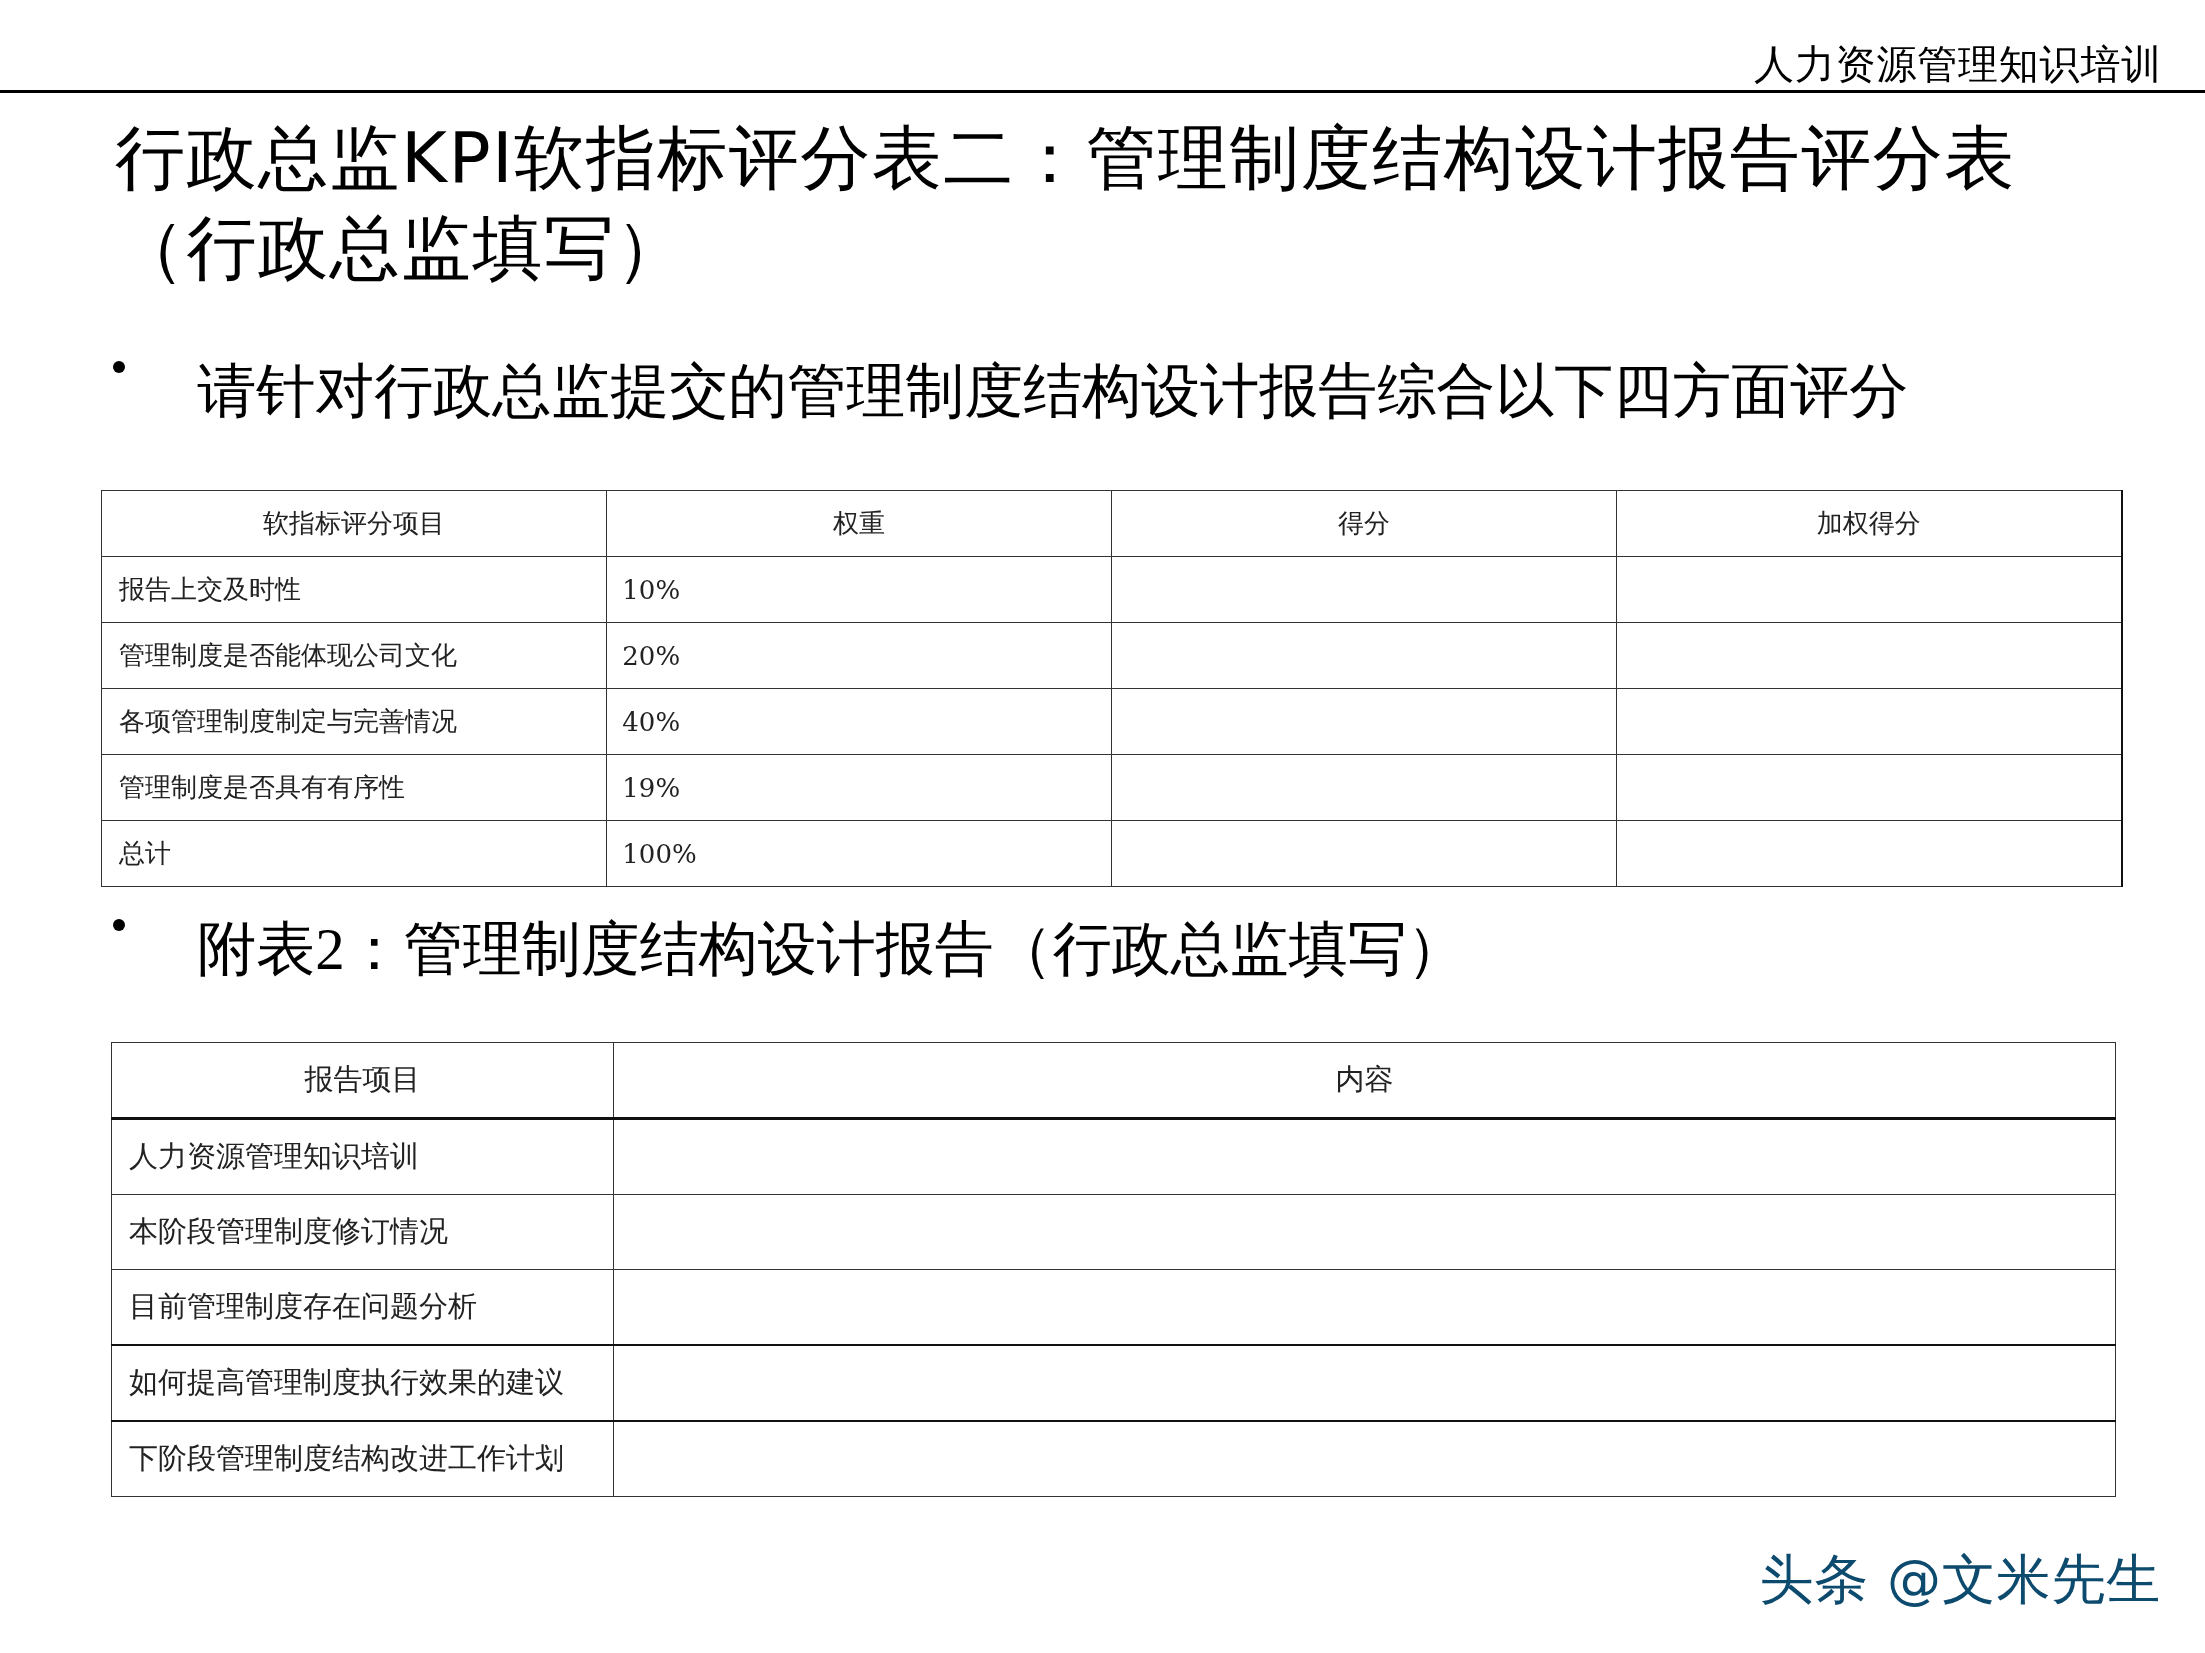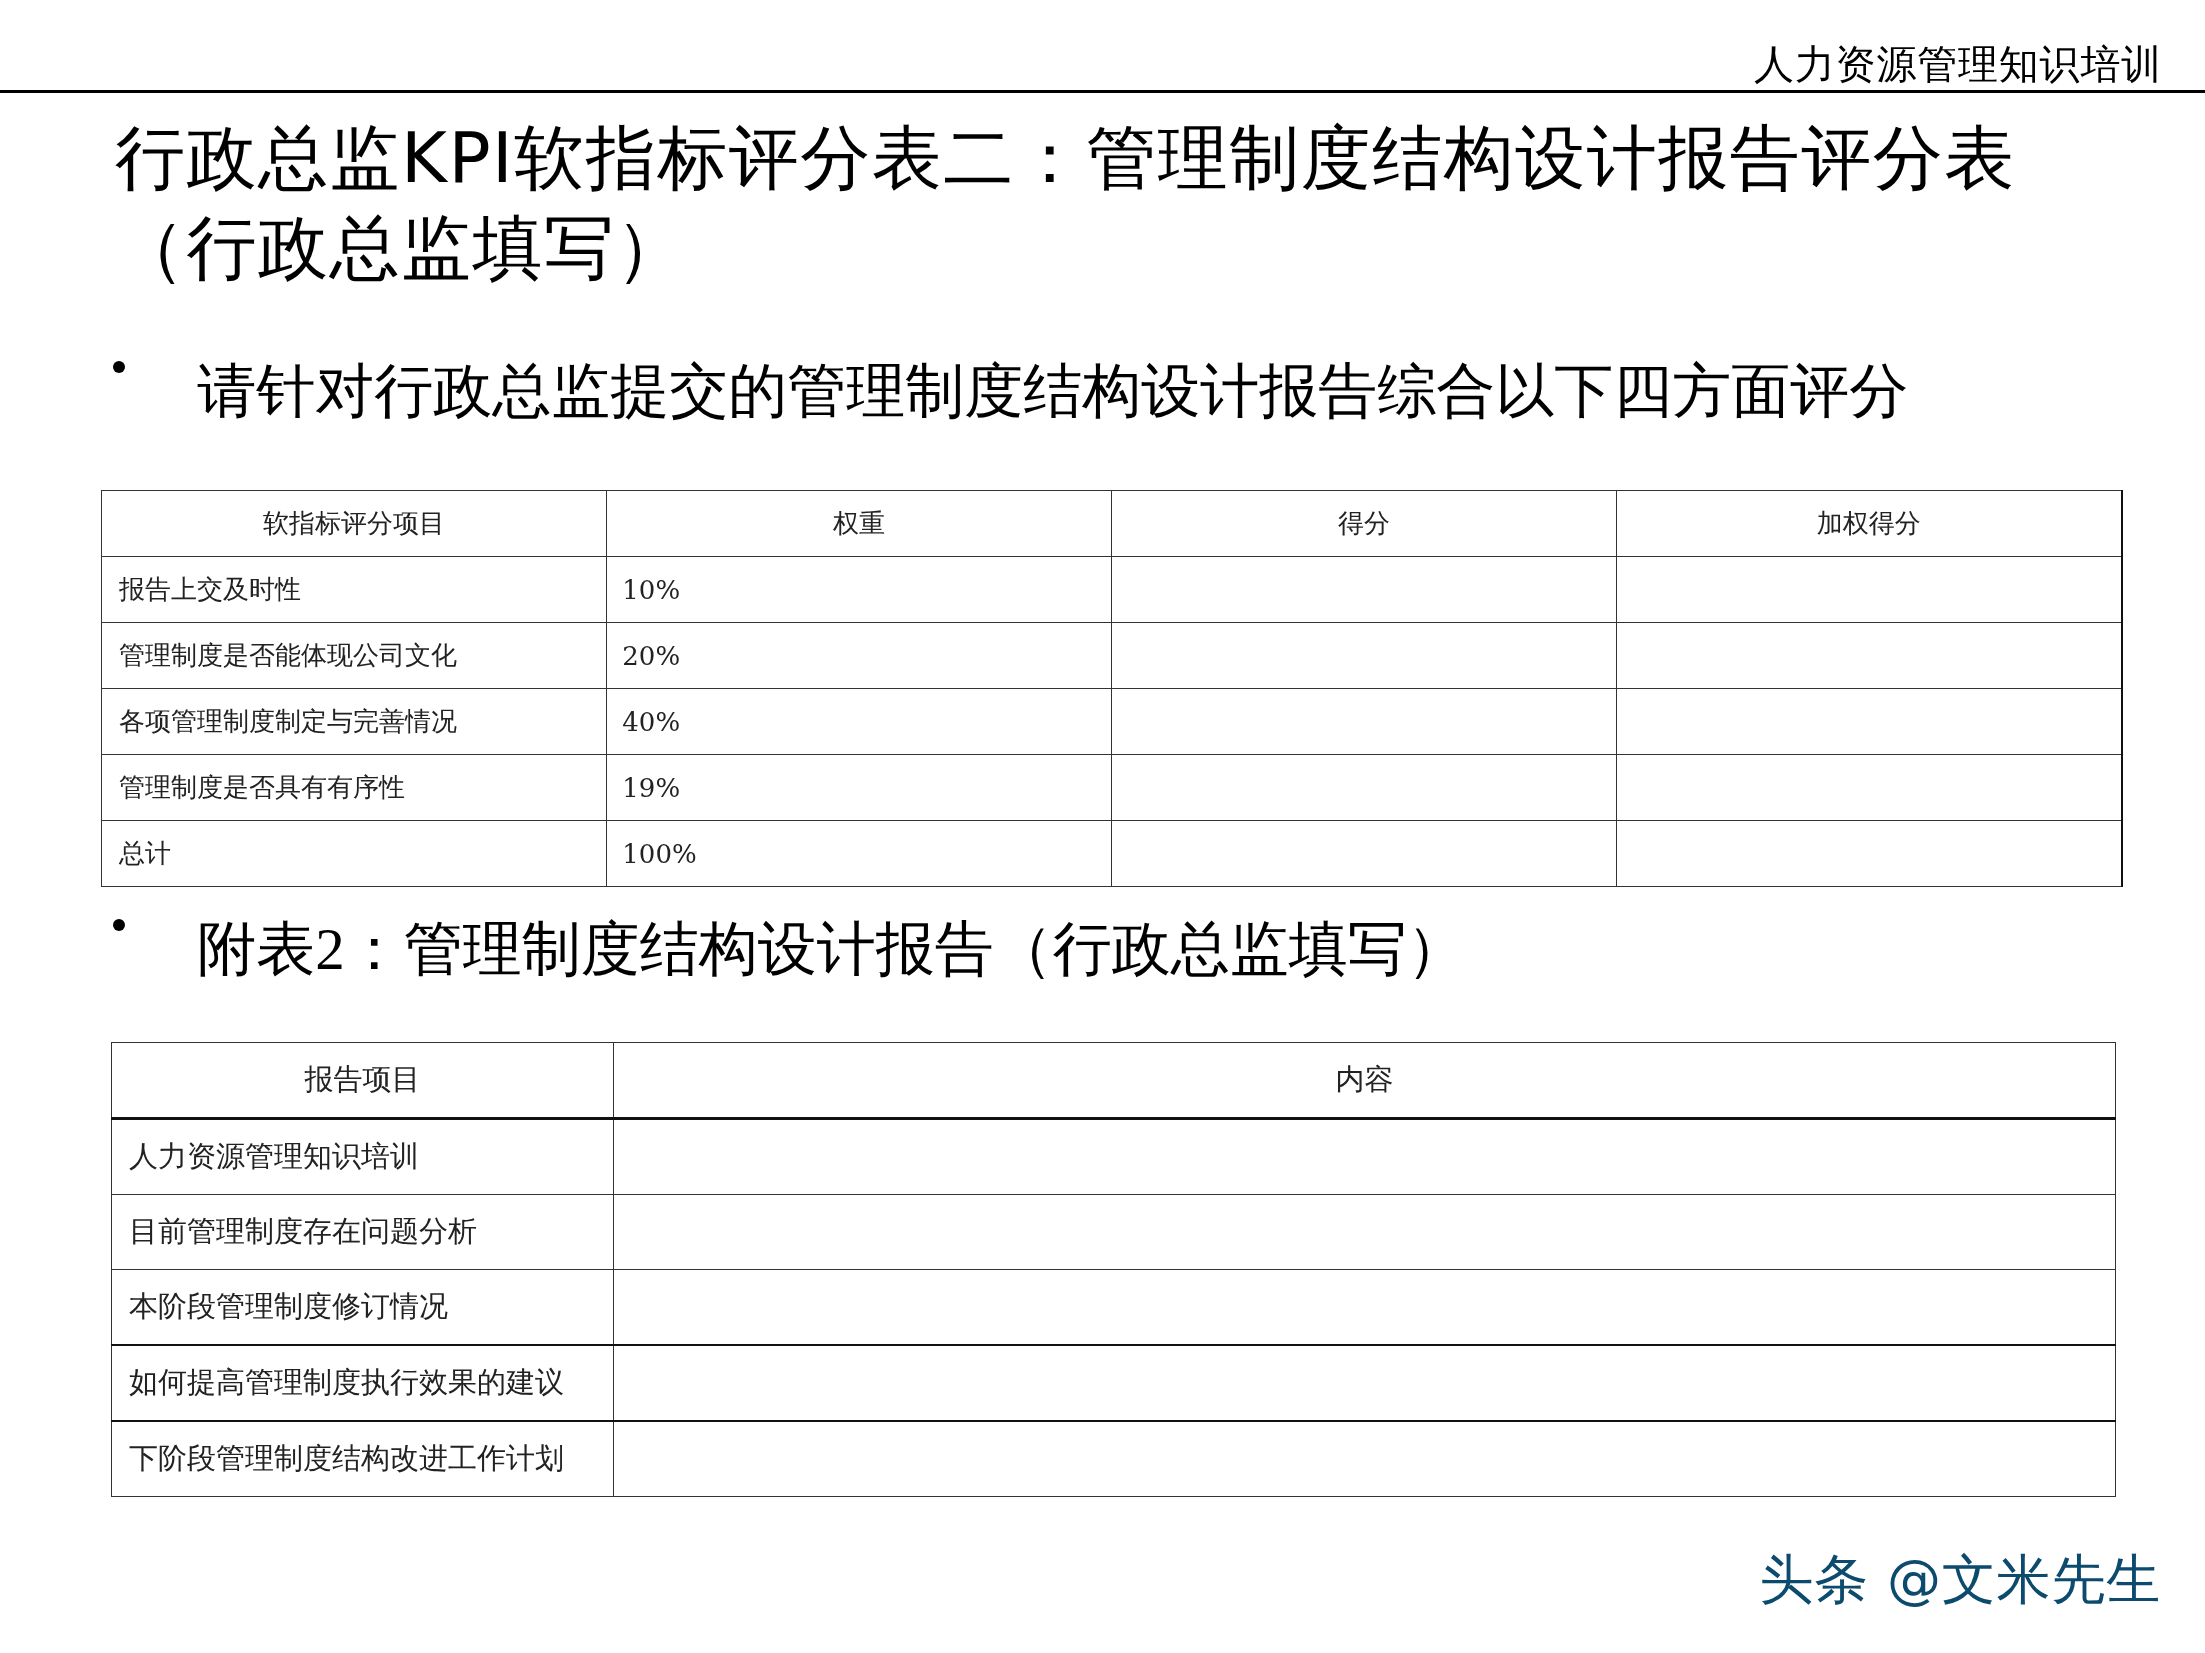--- a/index.html
+++ b/index.html
@@ -195,25 +195,25 @@
       <th>报告项目</th>
       <th>内容</th>
     </tr>
   </thead>
   <tbody>
     <tr>
       <td class="label">人力资源管理知识培训</td>
       <td></td>
     </tr>
     <tr>
+      <td class="label">本阶段管理制度修订情况</td>
+      <td></td>
+    </tr>
+    <tr>
       <td class="label">目前管理制度存在问题分析</td>
-      <td></td>
-    </tr>
-    <tr>
-      <td class="label">本阶段管理制度修订情况</td>
       <td></td>
     </tr>
     <tr class="thick-top">
       <td class="label">如何提高管理制度执行效果的建议</td>
       <td></td>
     </tr>
     <tr class="thick-top">
       <td class="label">下阶段管理制度结构改进工作计划</td>
       <td></td>
     </tr>

